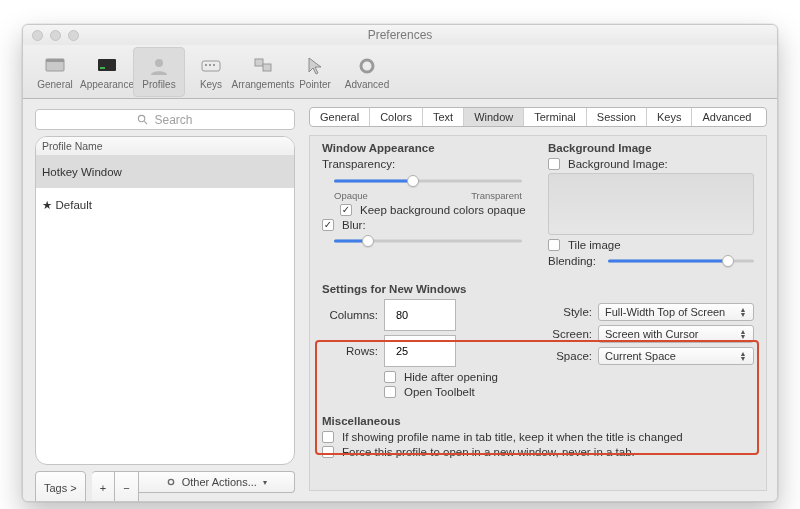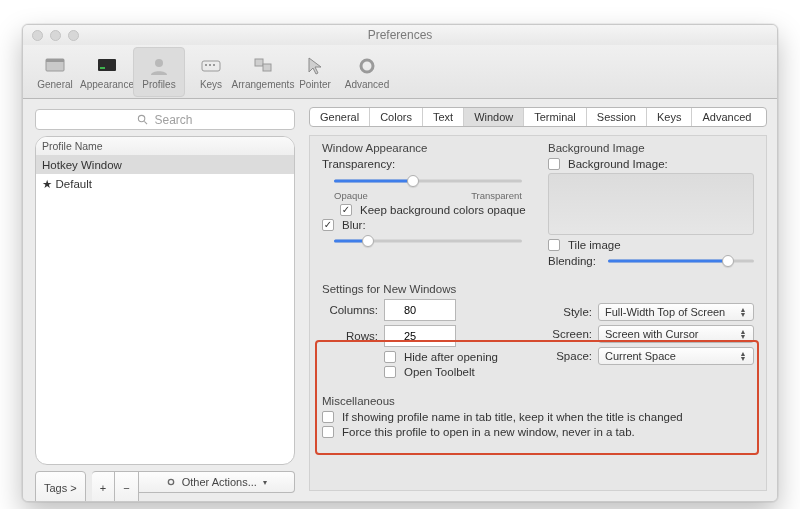--- a/index.html
+++ b/index.html
@@ -65,21 +65,21 @@
   border:1px solid #c4c4c4;
   border-radius:12px;
   overflow:hidden;
 }
 .profile-header {
   background:linear-gradient(#fafafa,#efefef);
   border-bottom:1px solid #dcdcdc;
   font-size:10.5px; color:#555;
   padding:3px 6px;
 }
-.profile-row { font-size:11.5px; padding:3px 6px; }
+.profile-row { font-size:11.5px; padding:10px 6px; }
 .profile-row.sel { background:#dcdcdc; }
 .sidebar-bottom {
   height:22px;
   display:flex;
   align-items:stretch;
 }
 .sb-btn {
   border:1px solid #b9b9b9;
   background:linear-gradient(#fdfdfd,#f0f0f0);
   font-size:11px;
@@ -117,21 +117,21 @@
 .tab.active { background:#dedede; }
 .panel {
   margin-top:8px;
   background:#e7e7e7;
   border:1px solid #d1d1d1;
   height: calc(100% - 30px);
   padding: 6px 12px 10px 12px;
   overflow:hidden;
   position:relative;
 }
-.section-title { font-weight:400; font-size:11.5px; color:#444; margin-bottom:4px; }
+.section-title { font-weight:700; font-size:11.5px; color:#444; margin-bottom:4px; }
 .row { display:flex; align-items:center; font-size:11.5px; gap:4px; margin:3px 0; }
 .label { font-size:11.5px; color:#333; }
 .sublabel { font-size:9.5px; color:#6b6b6b; }
 .slider {
   position:relative; height:14px; flex:1;
 }
 .slider-track { position:absolute; top:50%; left:0; right:0; height:3px; background:#c9c9c9; border-radius:2px; transform:translateY(-50%); }
 .slider-fill { position:absolute; top:50%; left:0; height:3px; background:#3f7eea; border-radius:2px; transform:translateY(-50%); }
 .slider-knob { position:absolute; top:50%; width:12px; height:12px; background:#fff; border:1px solid #b0b0b0; border-radius:50%; transform:translate(-50%,-50%); box-shadow:0 1px 1px rgba(0,0,0,0.1); }
 .check { width:12px; height:12px; border:1px solid #a8a8a8; background:#fff; border-radius:2px; display:inline-flex; align-items:center; justify-content:center; margin-right:4px; flex-shrink:0; }
@@ -148,22 +148,22 @@
   left:5px; right:7px;
   top:204px;
   height:115px;
   border:2px solid #d64b2f;
   border-radius:4px;
   pointer-events:none;
 }
 .fieldpair { display:flex; align-items:center; gap:6px; margin:4px 0; }
 .fieldpair .flabel { width:56px; text-align:right; font-size:11.5px; }
 .tinput {
-  height:22px; border:1px solid #b7b7b7; background:#fff;
-  font-size:11px; padding:0 19px; border-radius:0;
+  height:32px; border:1px solid #b7b7b7; background:#fff;
+  font-size:11px; padding:0 11px; border-radius:0;
 }
 .combo {
   height:18px; flex:1; border:1px solid #b7b7b7; background:linear-gradient(#fefefe,#f1f1f1);
   border-radius:3px; display:flex; align-items:center; justify-content:space-between;
   font-size:11px; padding:0 4px 0 6px;
 }
 .combo .arrows {
   width:12px; display:flex; flex-direction:column; align-items:center; line-height:5px;
   color:#555; font-size:7px;
 }

